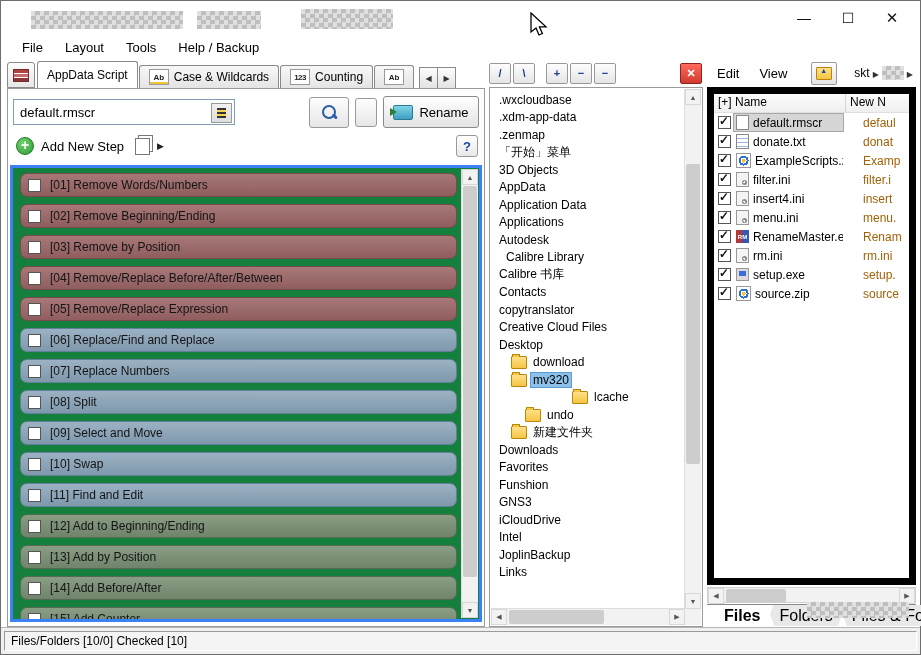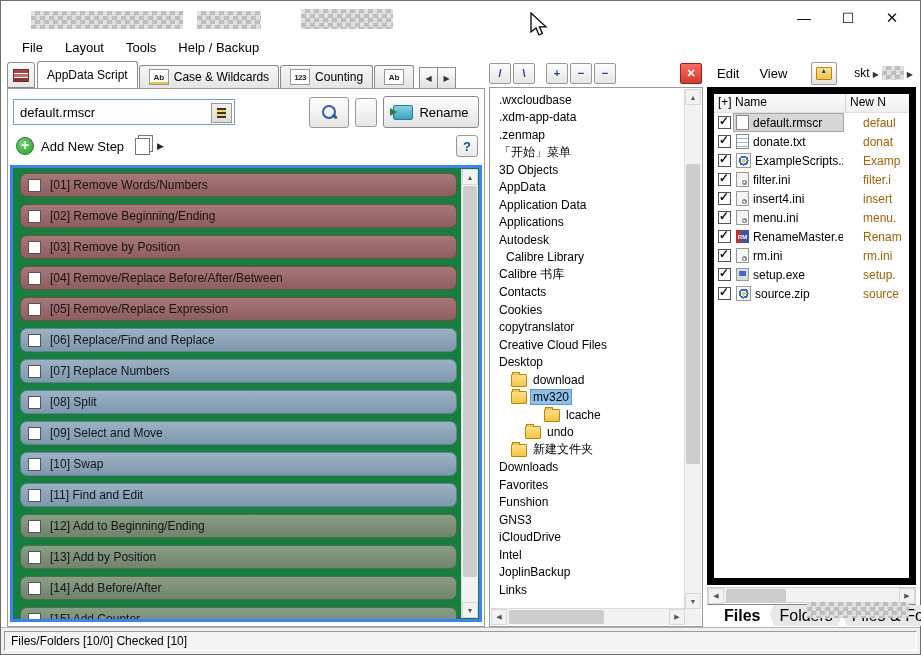--- a/index.html
+++ b/index.html
@@ -324,40 +324,37 @@
             <div class="tree-row" style="padding-left: 13px;">
               <span class="tree-label">Calibre Library</span>
             </div>
             <div class="tree-row" style="padding-left: 6px;">
               <span class="tree-label">Calibre 书库</span>
             </div>
             <div class="tree-row" style="padding-left: 6px;">
               <span class="tree-label">Contacts</span>
             </div>
             <div class="tree-row" style="padding-left: 6px;">
-              <span class="tree-label">Cookies</span>
-            </div>
-            <div class="tree-row" style="padding-left: 6px;">
               <span class="tree-label">copytranslator</span>
             </div>
             <div class="tree-row" style="padding-left: 6px;">
               <span class="tree-label">Creative Cloud Files</span>
             </div>
             <div class="tree-row" style="padding-left: 6px;">
               <span class="tree-label">Desktop</span>
             </div>
             <div class="tree-row" style="padding-left: 20px;">
               <span class="icon folder-icon"></span>
               <span class="tree-label">download</span>
             </div>
             <div class="tree-row selected" style="padding-left: 20px;">
               <span class="icon folder-icon"></span>
               <span class="tree-label">mv320</span>
             </div>
-            <div class="tree-row" style="padding-left: 53px;">
+            <div class="tree-row" style="padding-left: 53px; margin-left: 28px;">
               <span class="icon folder-icon"></span>
               <span class="tree-label">lcache</span>
             </div>
             <div class="tree-row" style="padding-left: 34px;">
               <span class="icon folder-icon"></span>
               <span class="tree-label">undo</span>
             </div>
             <div class="tree-row" style="padding-left: 20px;">
               <span class="icon folder-icon"></span>
               <span class="tree-label">新建文件夹</span>

